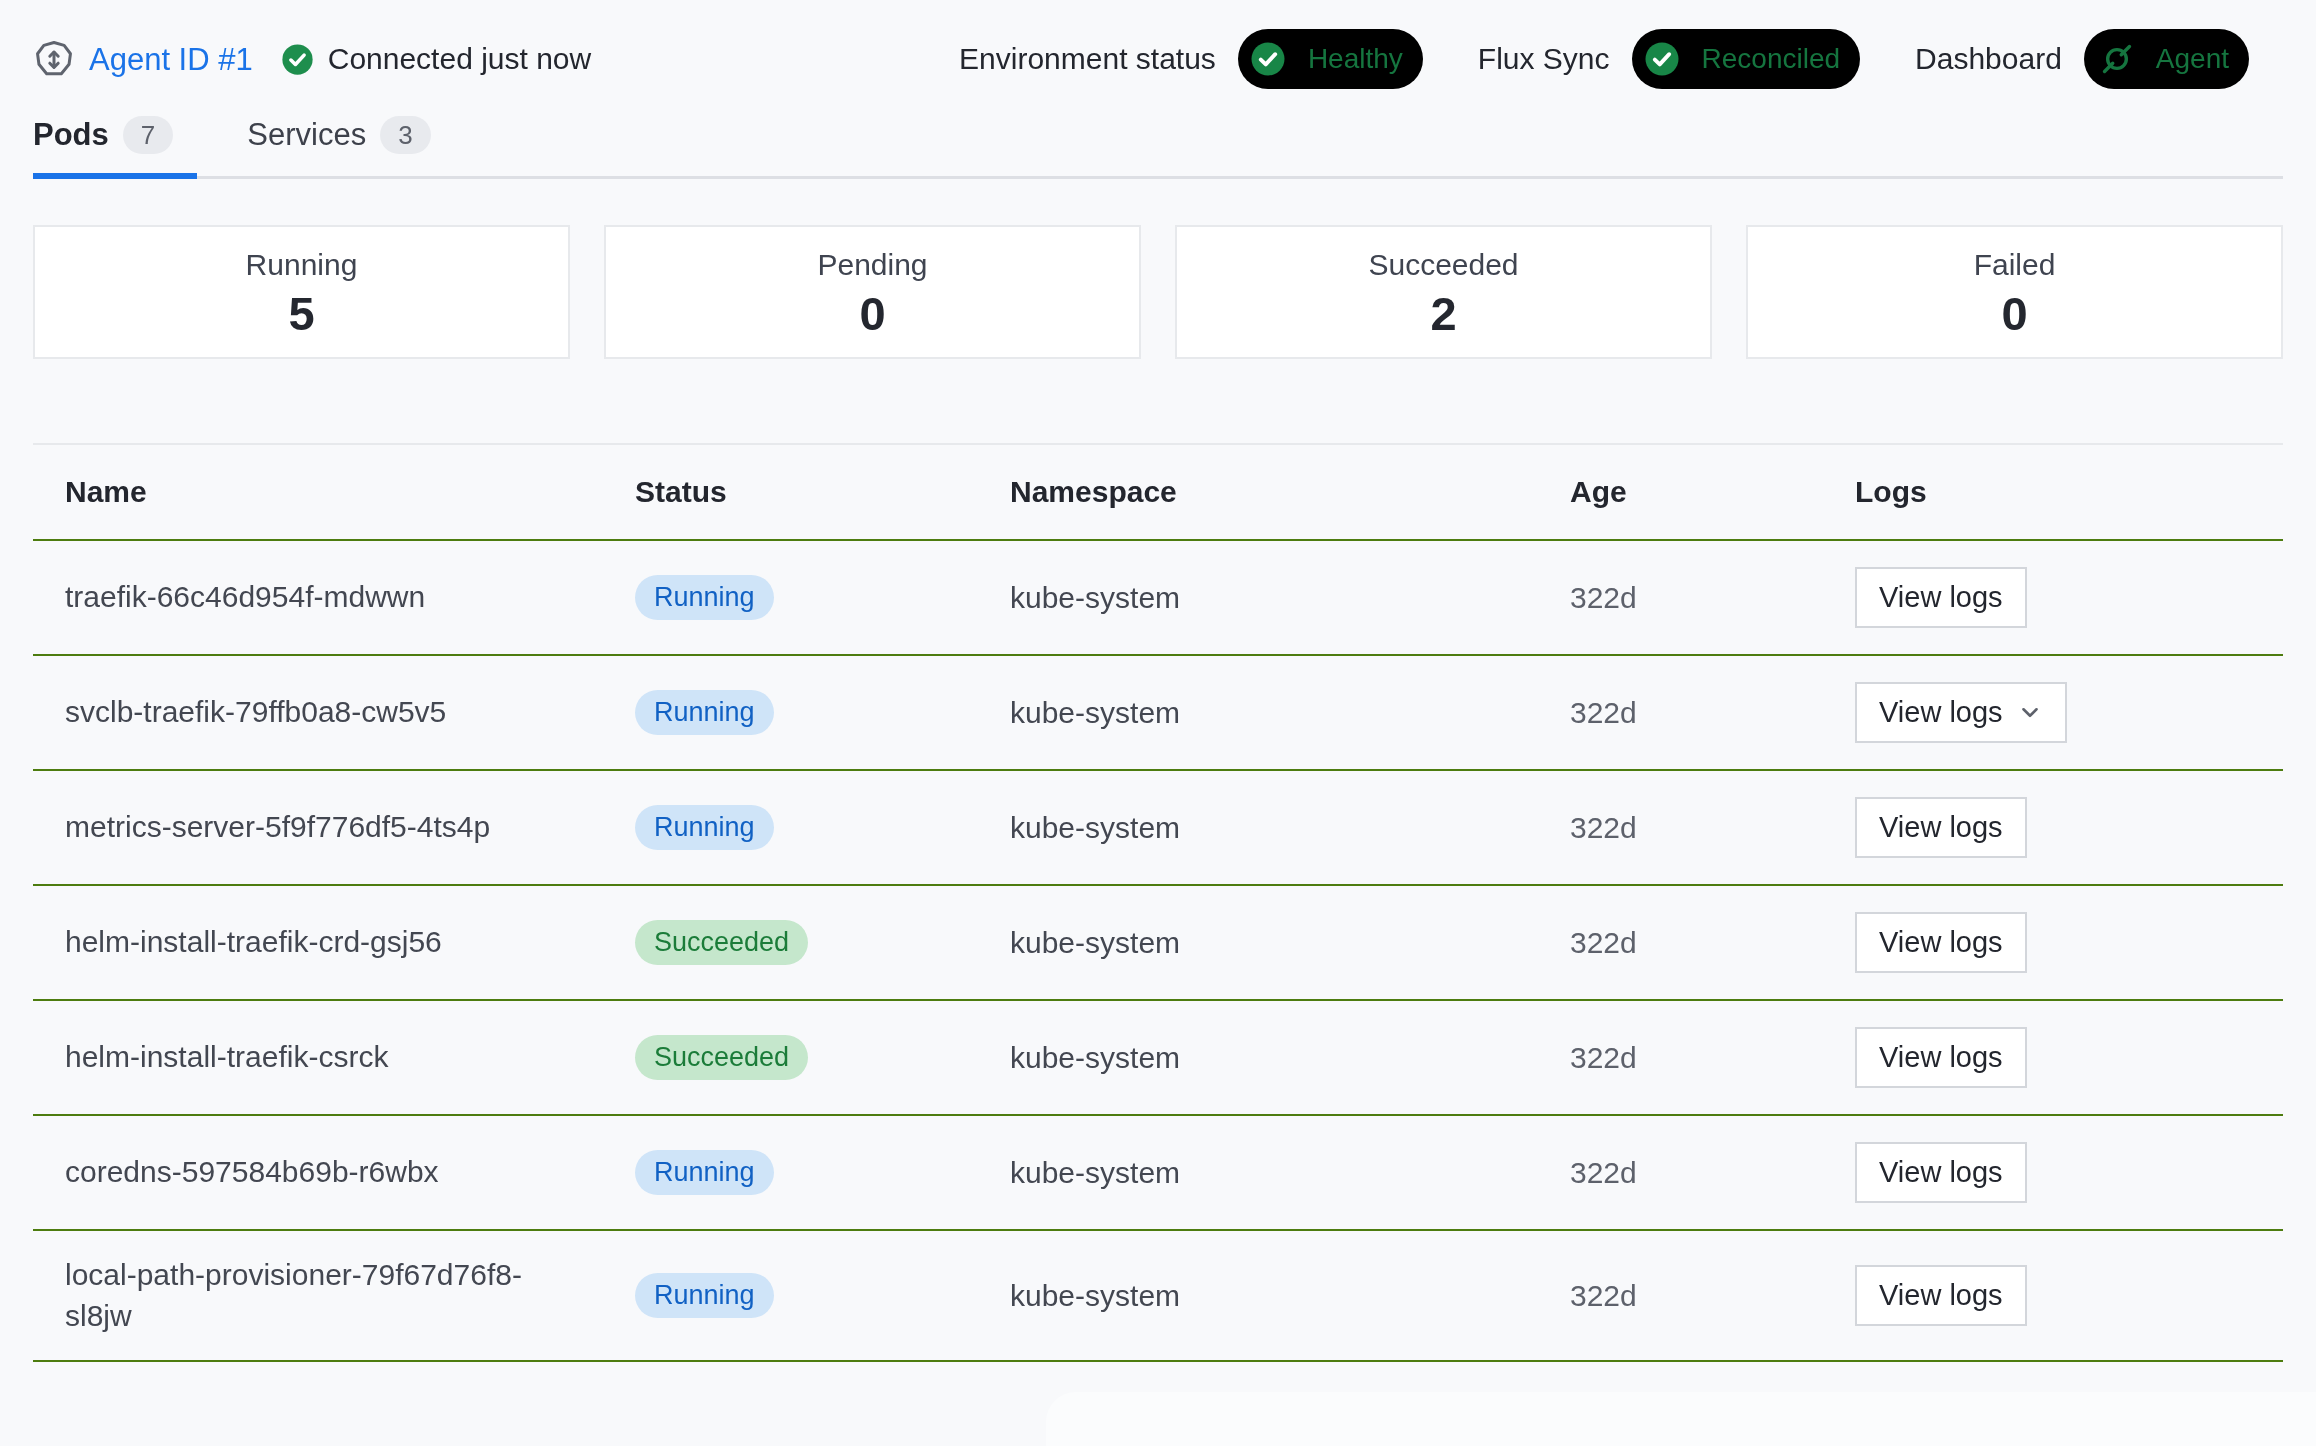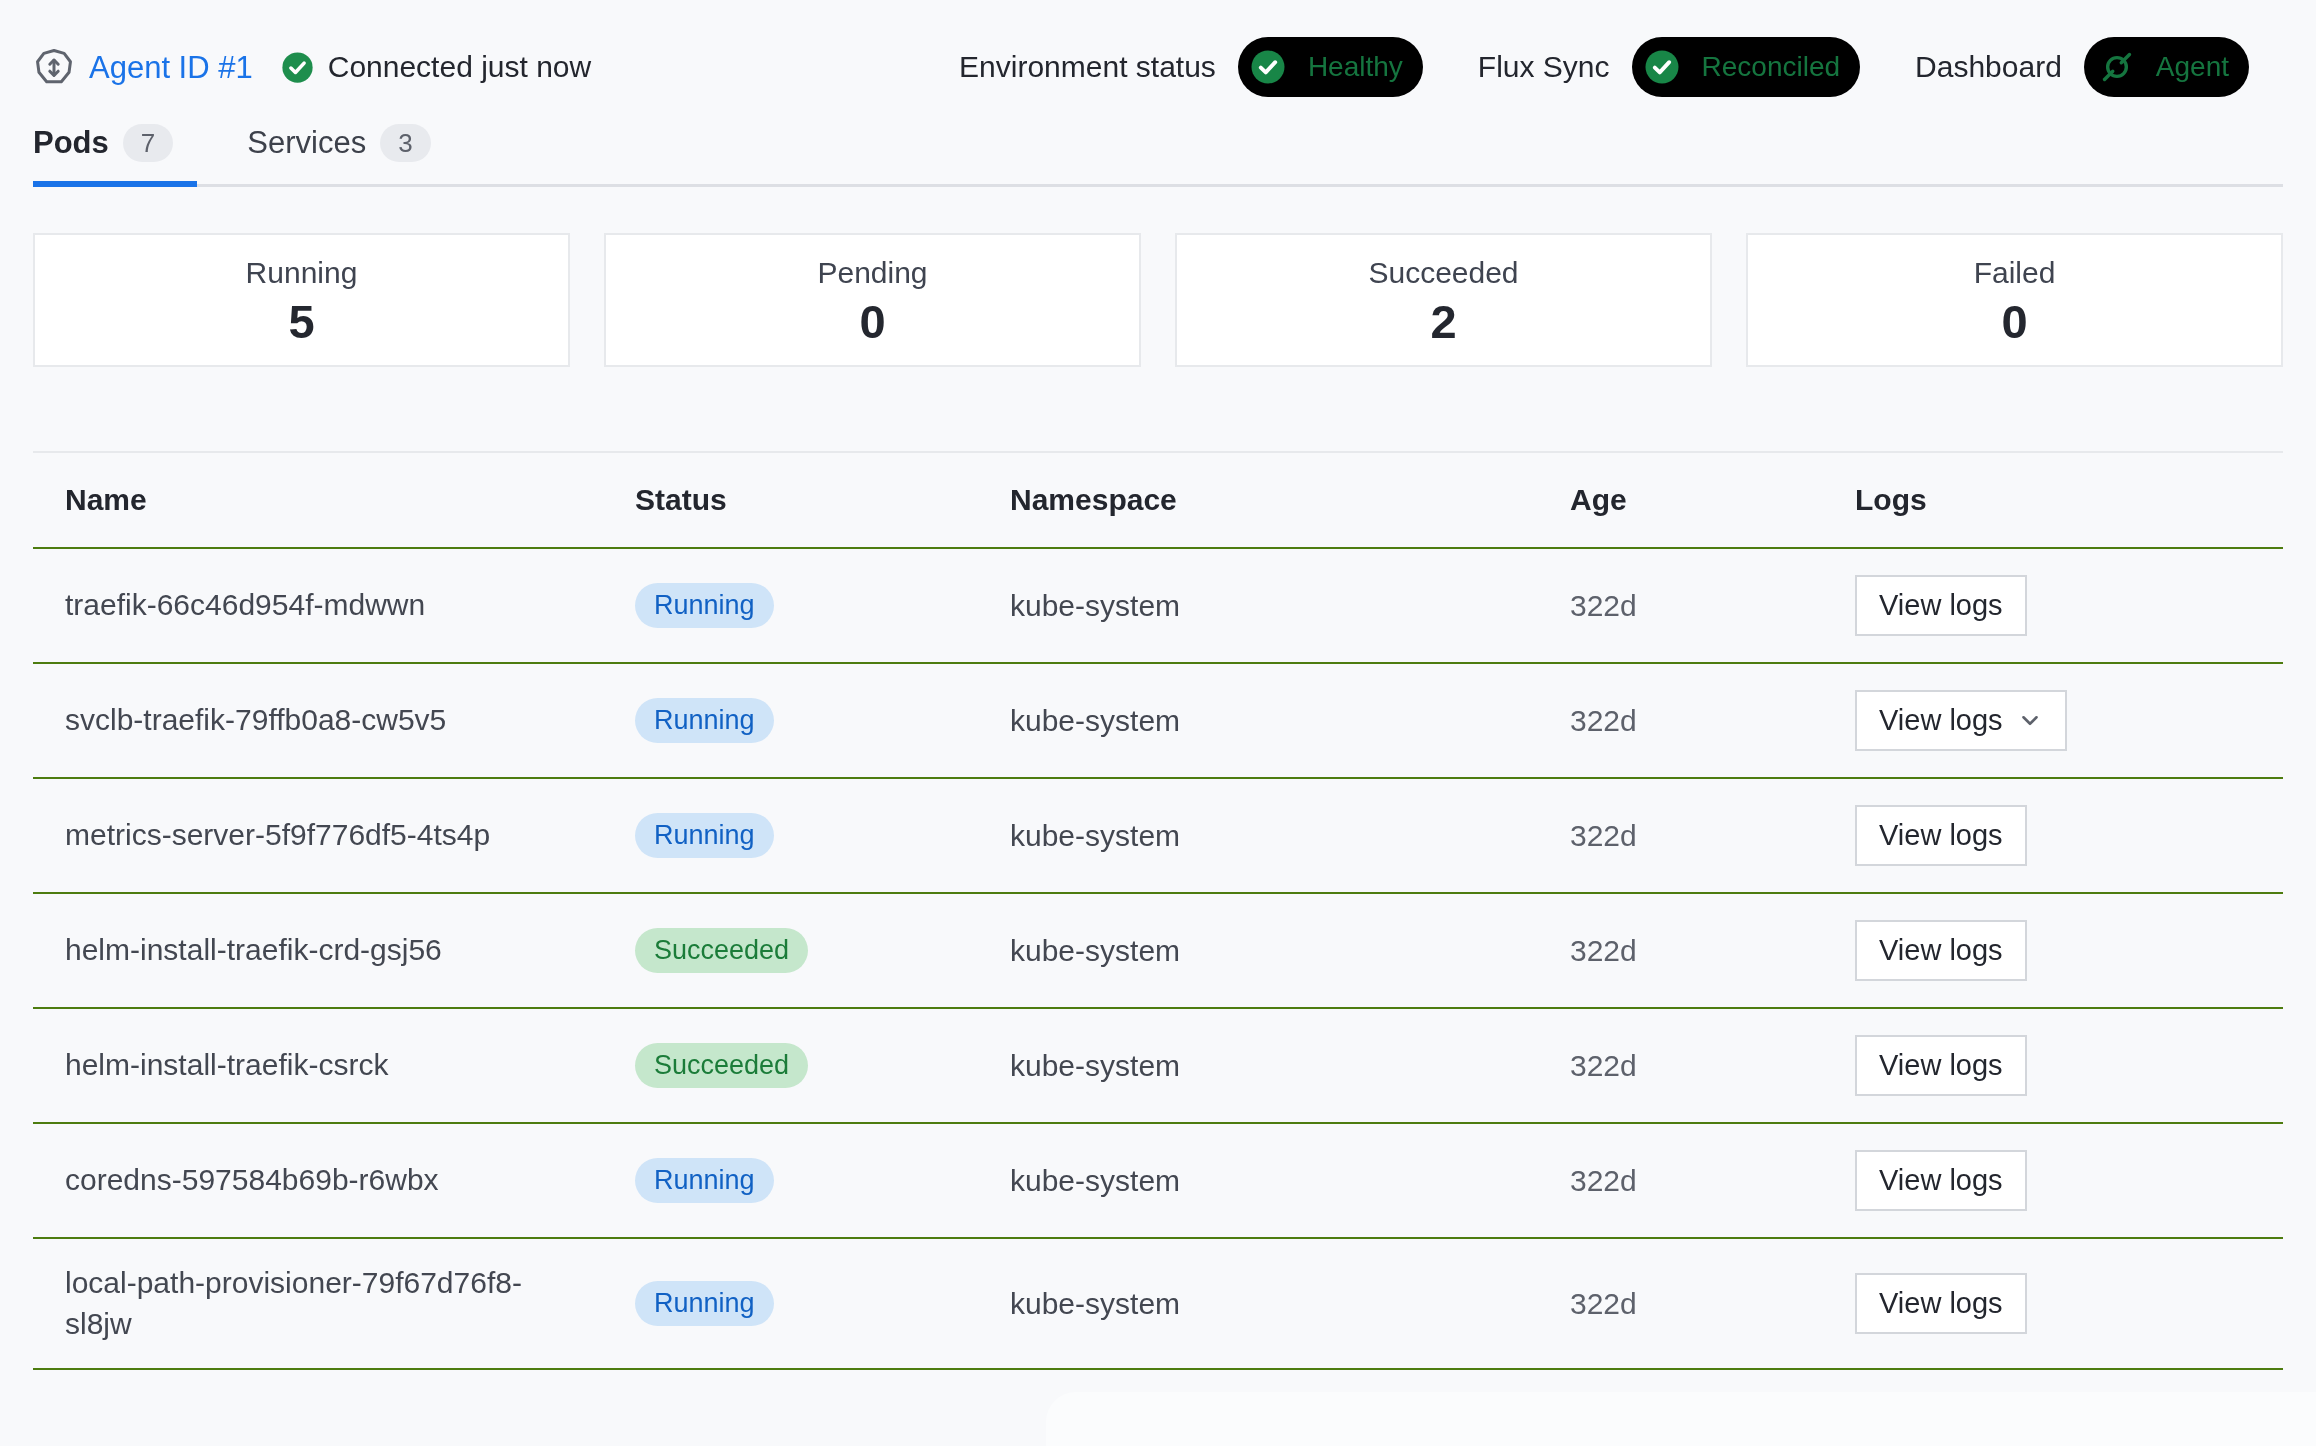--- a/index.html
+++ b/index.html
@@ -5,21 +5,21 @@
   * { margin: 0; padding: 0; box-sizing: border-box; }
   html, body { width: 2316px; }
   body {
     height: 1446px;
     background: #f8f9fb;
     font-family: "Liberation Sans", "DejaVu Sans", sans-serif;
     color: #23262e;
     position: relative;
     overflow: hidden;
   }
-  .page { padding: 8px 33px; position: relative; height: 100%; }
+  .page { padding: 0 33px; position: relative; height: 100%; }
 
   
   .topbar {
     display: flex; justify-content: space-between; align-items: center;
     padding-top: 30px; height: 88px;
   }
   .topbar-left { display: flex; align-items: center; gap: 14px; }
   .agent-icon { width: 42px; height: 42px; display: inline-flex; }
   .agent-link {
     color: #1a73e8; font-size: 31px; text-decoration: none; line-height: 1;

